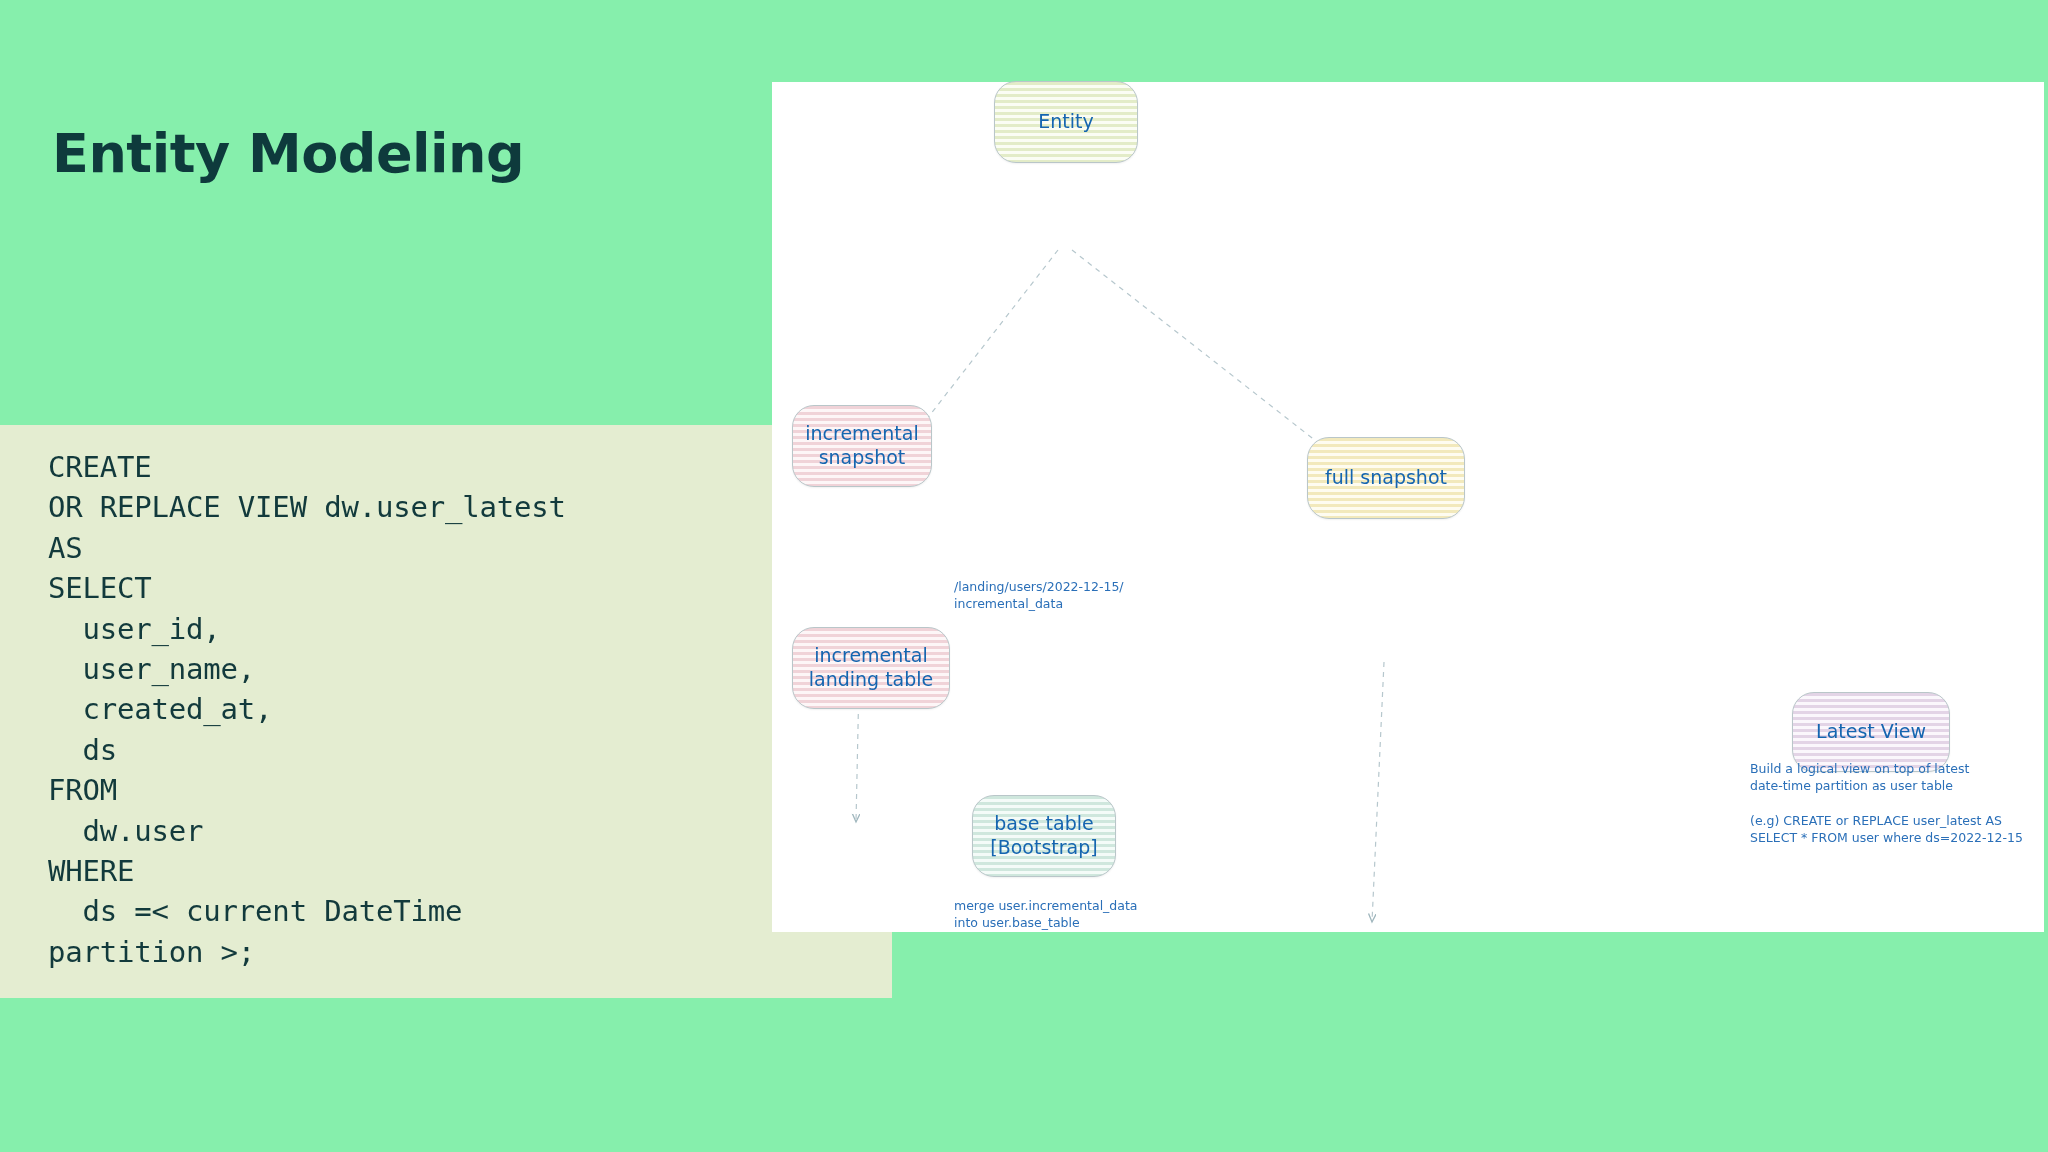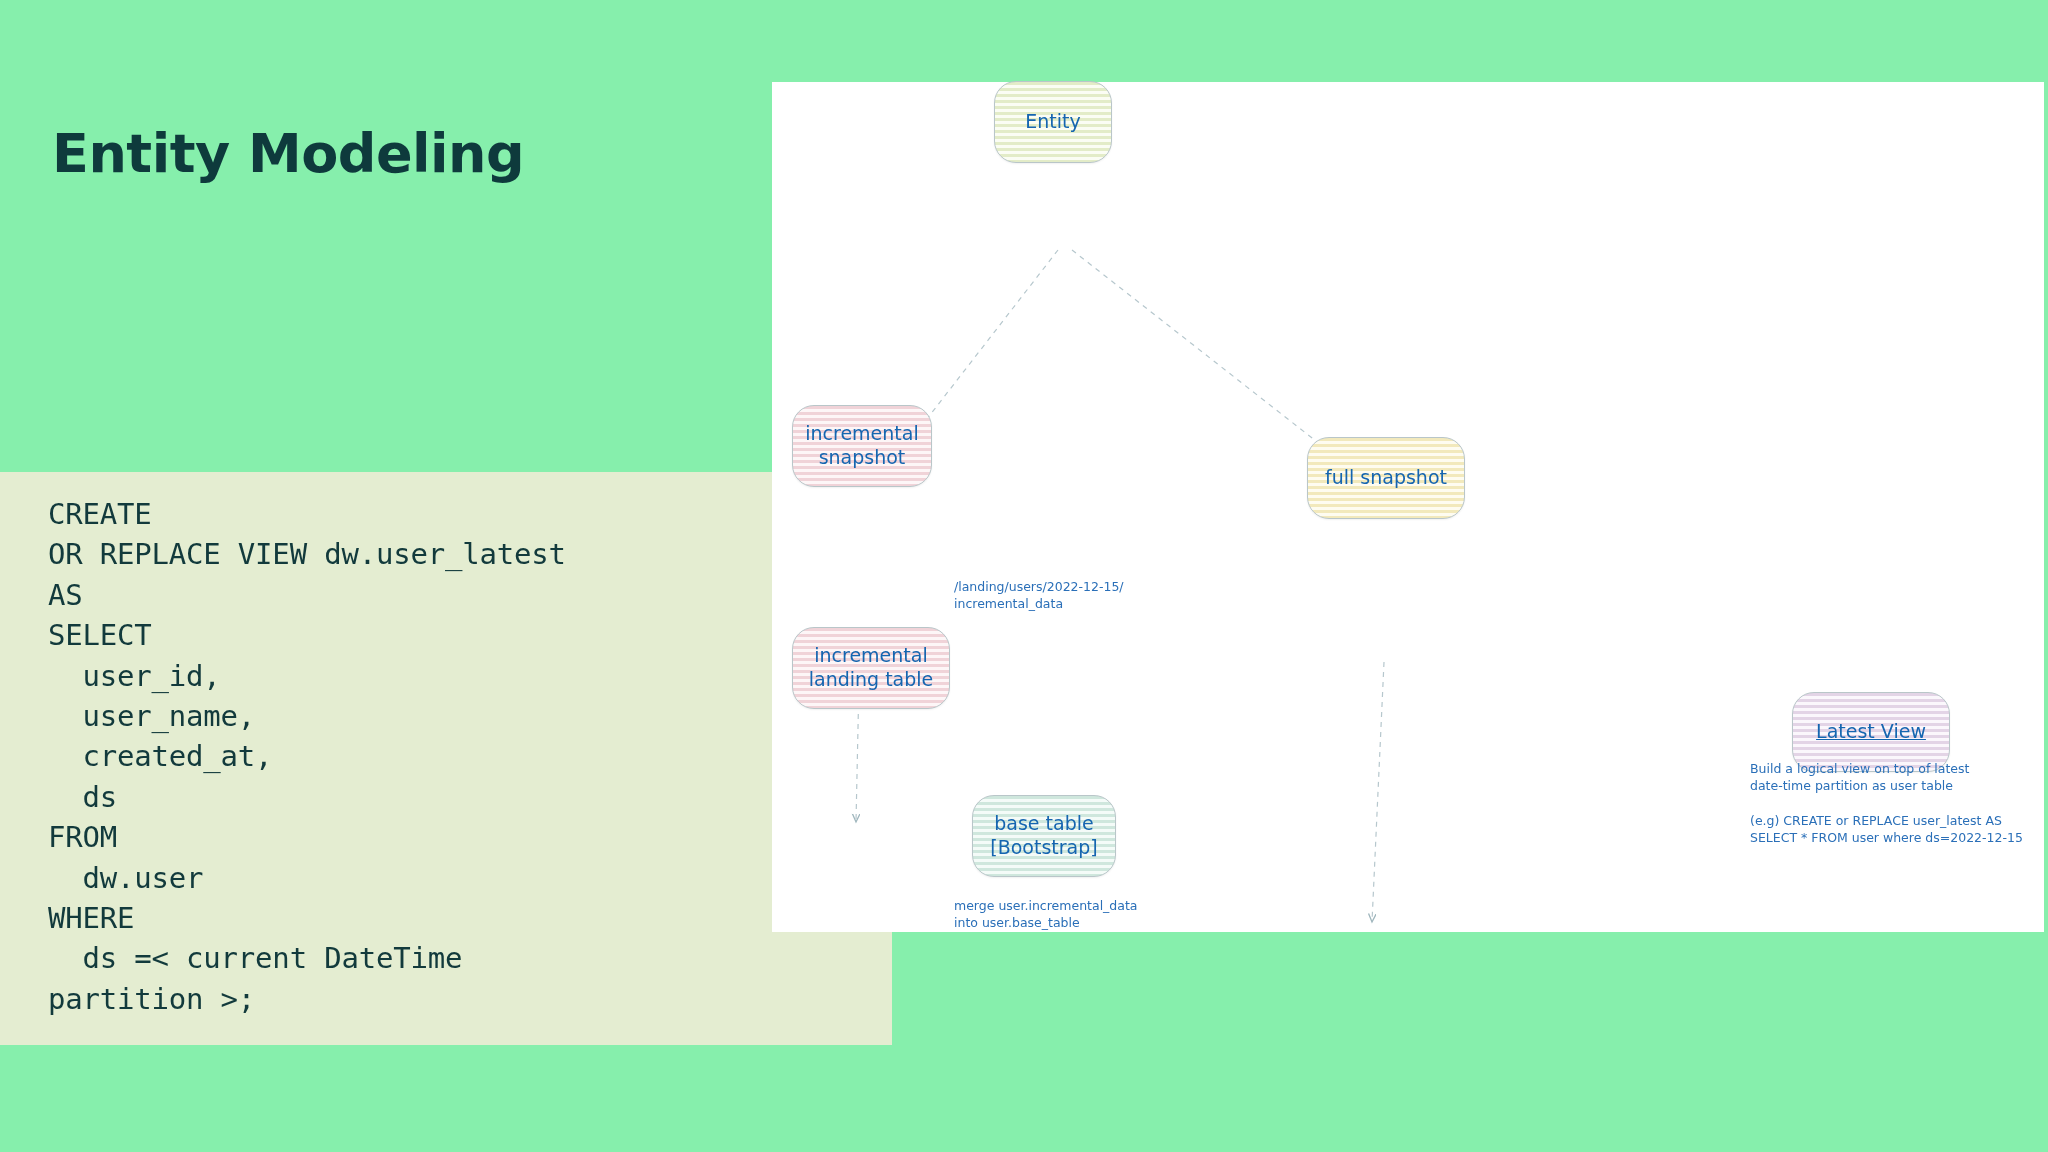--- a/index.html
+++ b/index.html
@@ -22,21 +22,21 @@
     font-family: "DejaVu Sans", sans-serif;
     font-weight: bold;
     font-size: 54px;
     letter-spacing: -0.5px;
     color: #0e3a3c;
     white-space: nowrap;
   }
 
   #code-block {
     position: absolute;
-    left: 0px; top: 472px;
+    left: 0px; top: 425px;
     width: 892px;
     padding: 22px 34px 26px 48px;
     background: #e4edd1;
     color: #123a3c;
     font-family: "DejaVu Sans Mono", monospace;
     font-size: 29px;
     line-height: 40.4px;
     white-space: pre;
     letter-spacing: -0.2px;
   }
@@ -63,21 +63,21 @@
     font-size: 19px;
     line-height: 1.26;
     box-shadow: 0 1px 2px rgba(0,0,0,0.06);
   }
   .node span { position: relative; z-index: 2; }
 
   .hatch-green  { background-image: repeating-linear-gradient(180deg, #e3ecc8 0px, #e3ecc8 3px, #fbfdf4 3px, #fbfdf4 6px); }
   .hatch-pink   { background-image: repeating-linear-gradient(180deg, #f0d3d8 0px, #f0d3d8 3px, #fdf6f7 3px, #fdf6f7 6px); }
   .hatch-yellow { background-image: repeating-linear-gradient(180deg, #f2e9bc 0px, #f2e9bc 3px, #fefcf0 3px, #fefcf0 6px); }
   .hatch-orange { background-image: repeating-linear-gradient(180deg, #f2ddb9 0px, #f2ddb9 3px, #fdf8ef 3px, #fdf8ef 6px); }
-  .hatch-purple { background-image: repeating-linear-gradient(180deg, #e3d4e6 0px, #e3d4e6 3px, #fbf7fc 3px, #fbf7fc 6px); text-decoration: underline; }
+  .hatch-purple { background-image: repeating-linear-gradient(180deg, #e3d4e6 0px, #e3d4e6 3px, #fbf7fc 3px, #fbf7fc 6px); }
   .hatch-teal   { background-image: repeating-linear-gradient(180deg, #cfe7dd 0px, #cfe7dd 3px, #f4fbf8 3px, #f4fbf8 6px); }
 
   .annot {
     position: absolute;
     color: #2a6fb8;
     font-family: "DejaVu Sans", sans-serif;
     font-size: 13.5px;
     line-height: 1.42;
     white-space: pre;
   }
@@ -116,21 +116,21 @@
         <path d="M286,168 L106,400"></path>
         <path d="M300,168 L632,428"></path>
         <path d="M88,552 L84,740"></path>
         <path d="M612,580 L600,840"></path>
         <path d="M100,888 L268,1078"></path>
         <path d="M372,1152 L578,1002"></path>
         <path d="M672,918 L1016,918"></path>
       </g>
     </svg>
 
-    <div class="node hatch-green" style="left:222px; top:-1px;  width:118px; height:82px;">
+    <div class="node hatch-green" style="left:222px; top:-1px;  width:144px; height:82px;">
       <span>Entity</span>
     </div>
 
     <div class="node hatch-pink" style="left:20px;  top:323px; width:140px; height:82px; white-space:pre;">
       <span>incremental
 snapshot</span>
     </div>
 
     <div class="node hatch-yellow" style="left:535px; top:355px; width:158px; height:82px;">
       <span>full snapshot</span>

